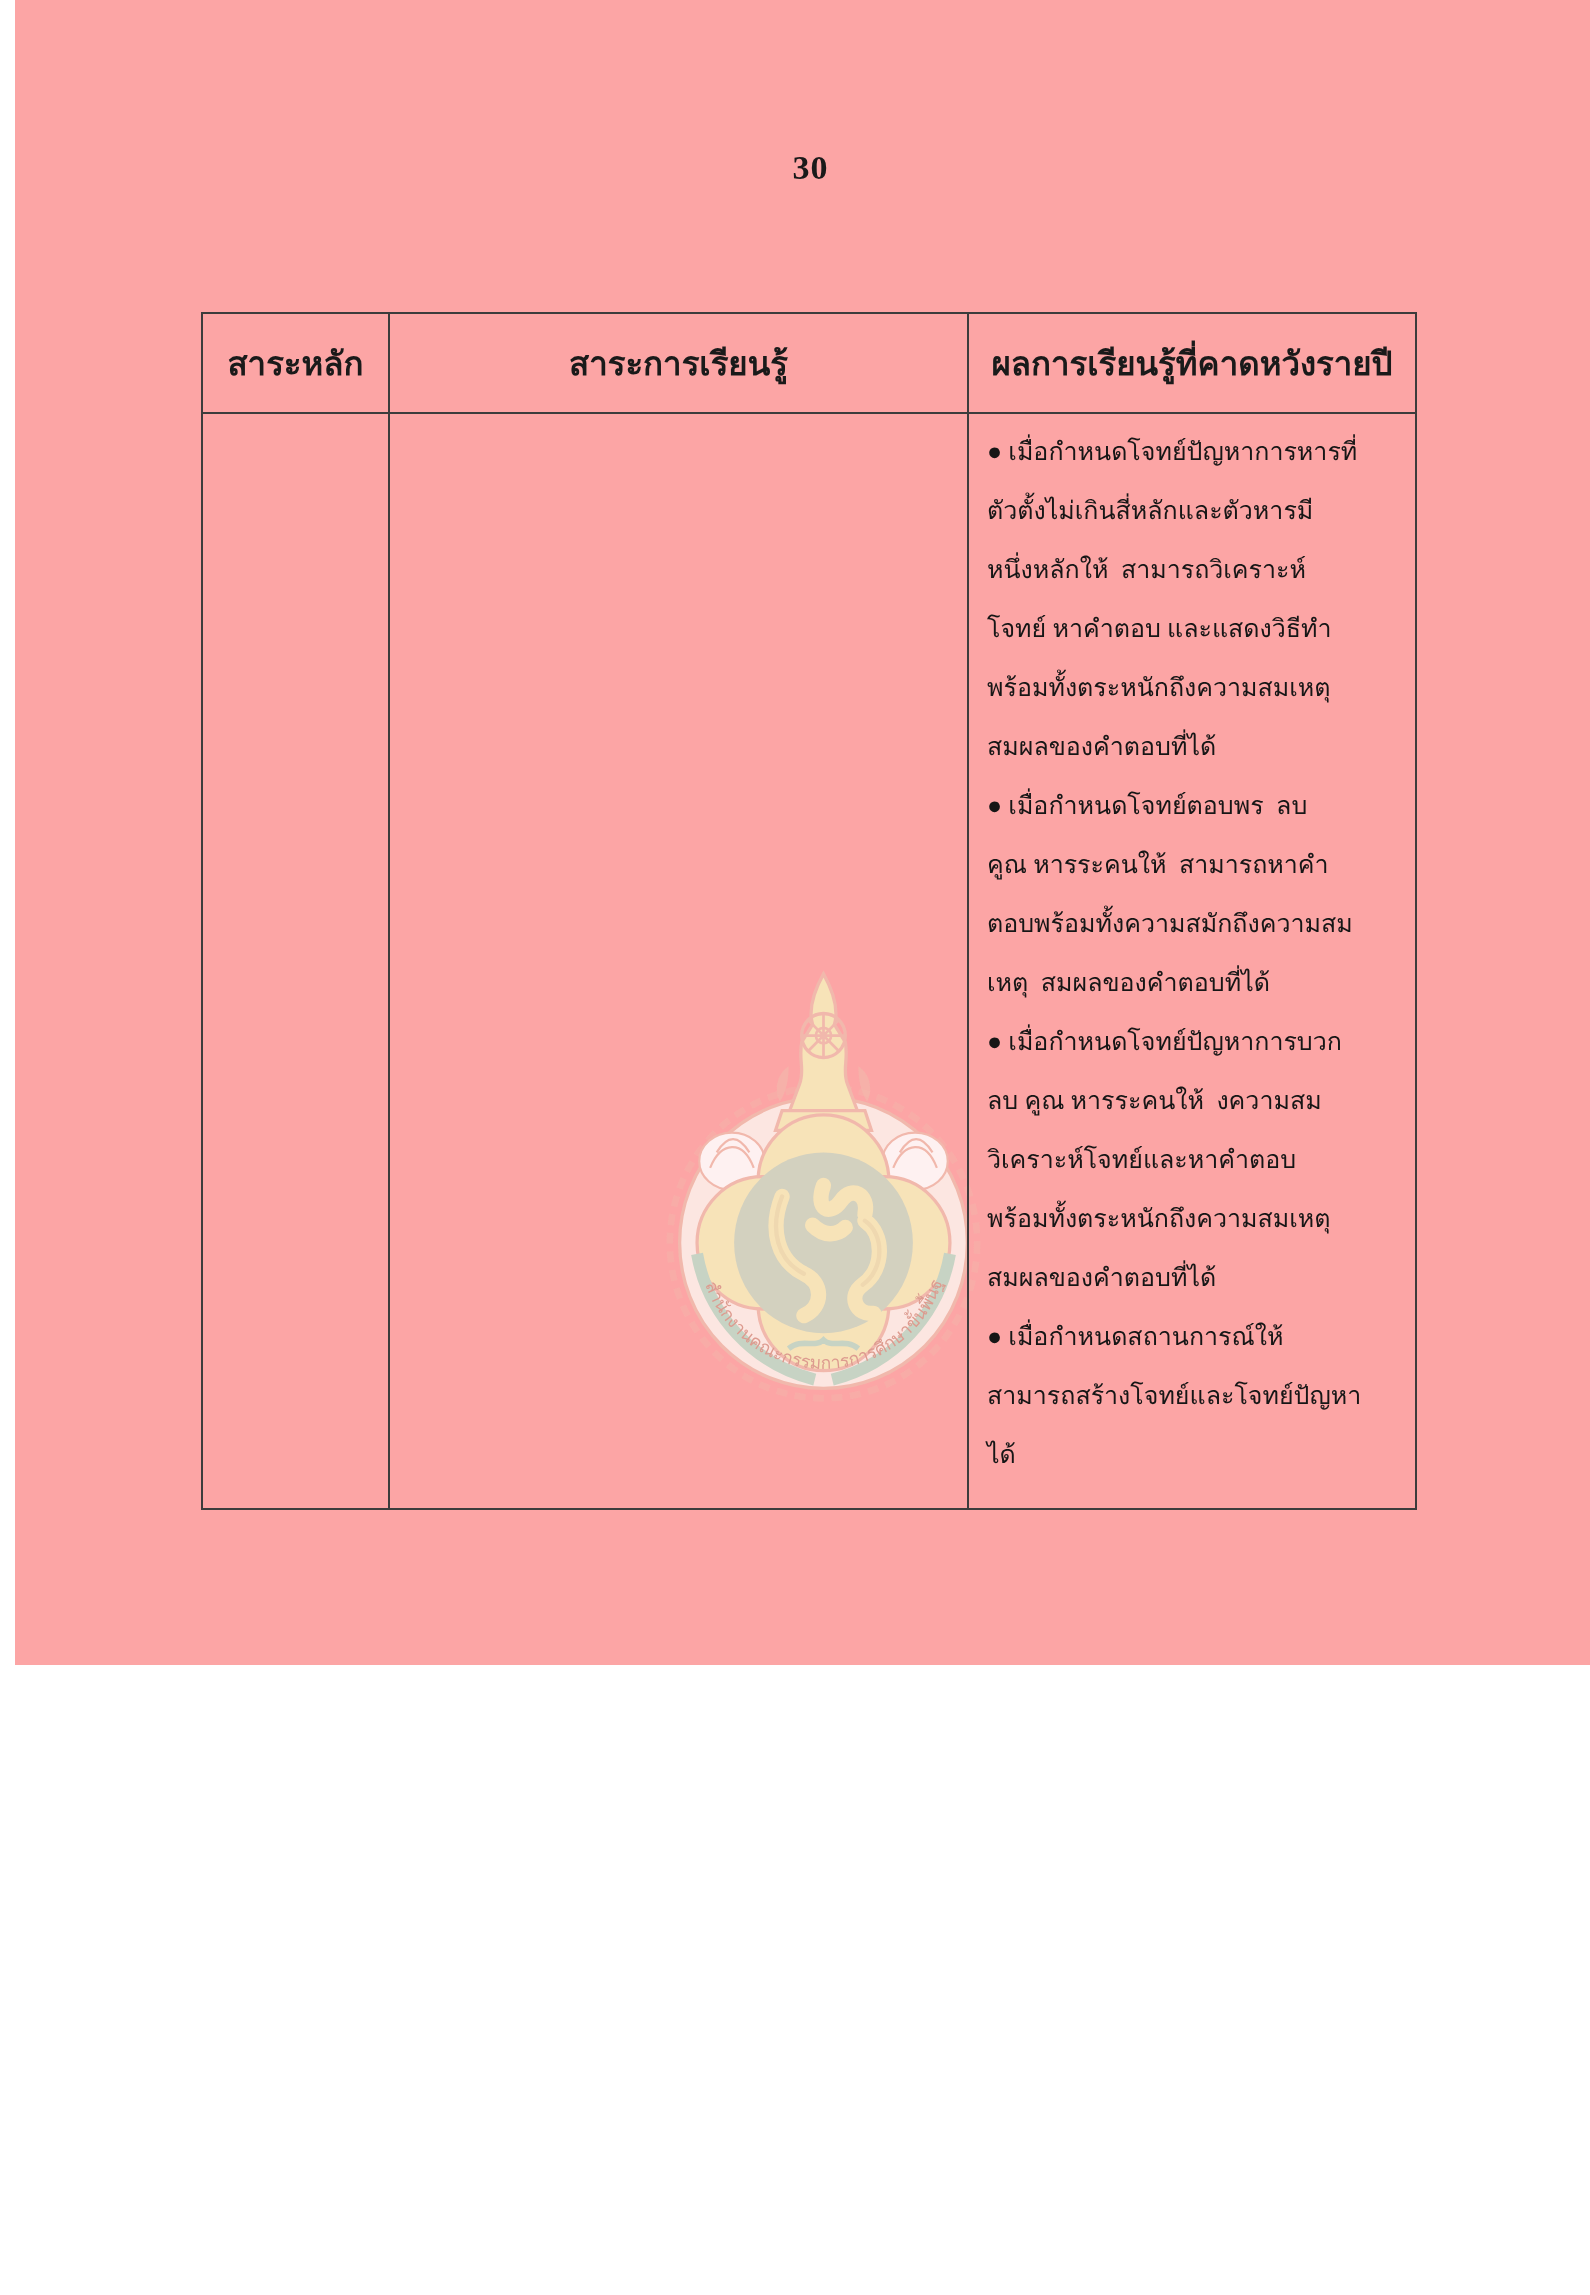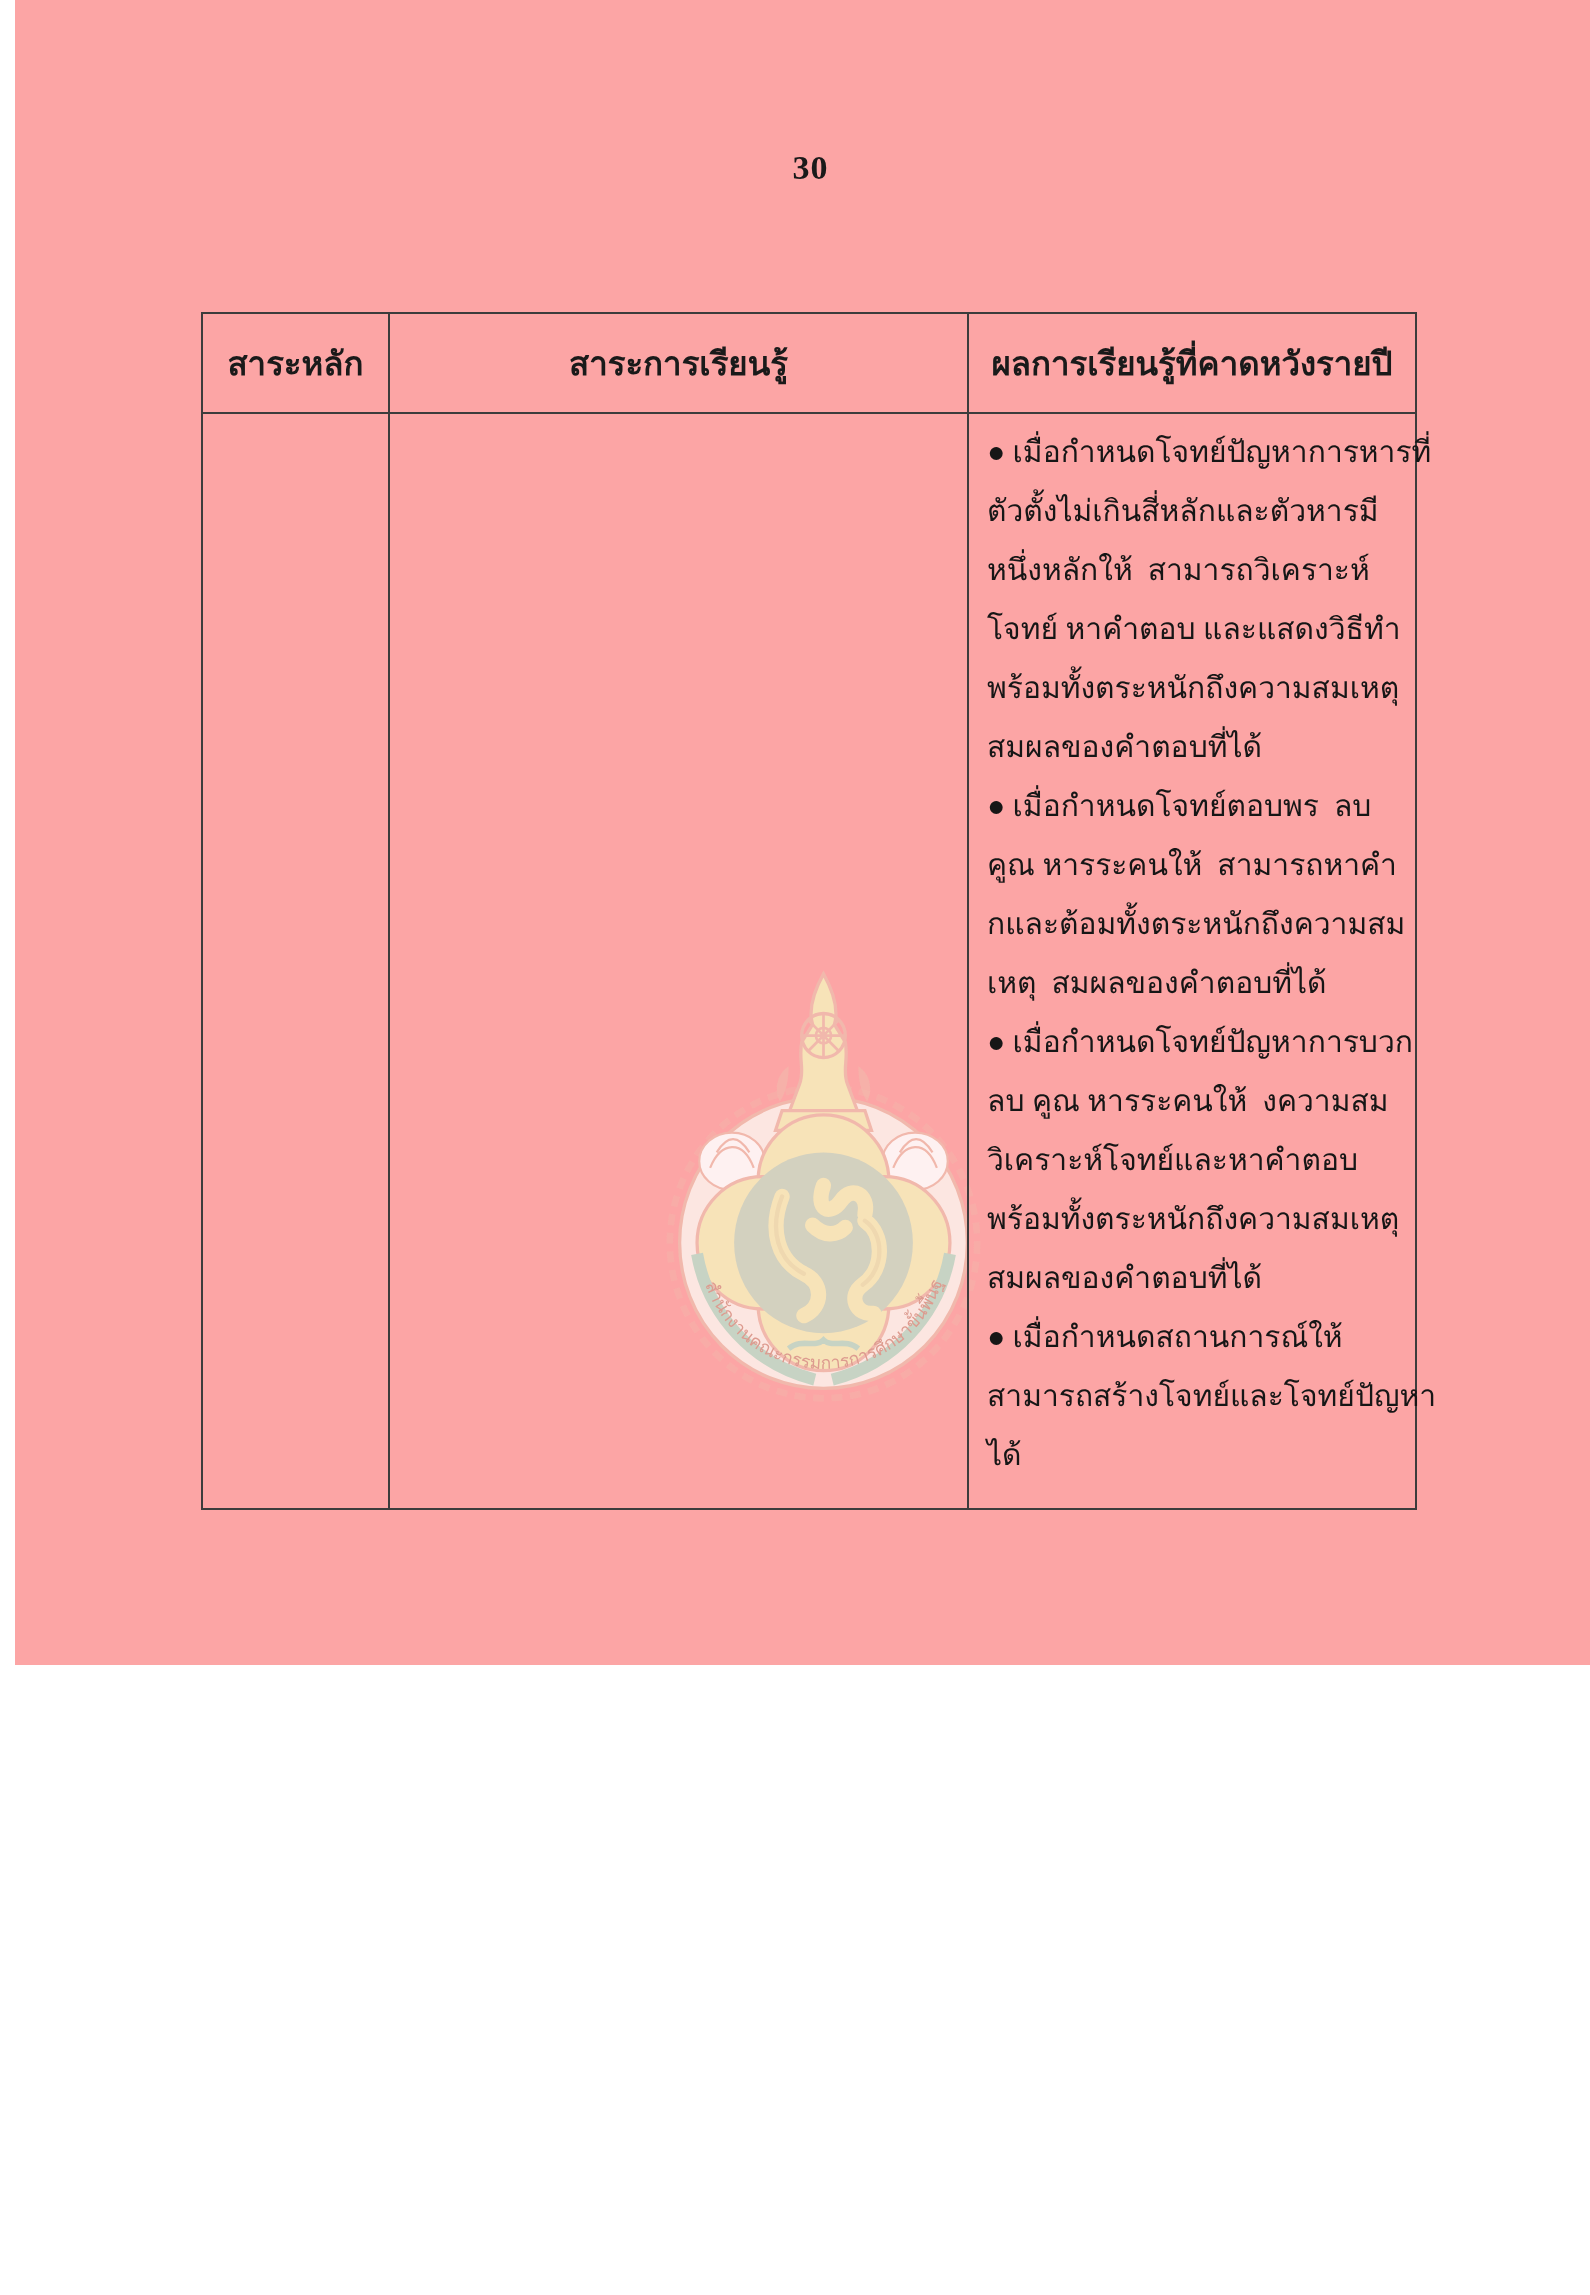--- a/index.html
+++ b/index.html
@@ -37,21 +37,21 @@
     height:98px;
     font-size:33px;font-weight:bold;color:#1a1a1a;
     text-align:center;vertical-align:middle;
   }
   .col-1{width:187px;}
   .col-2{width:579px;}
   .col-3{width:448px;}
   .body-row td{height:1086px;}
   .outcomes-cell{padding:8px 8px 0 18px !important;}
   .outcome-line{
-    font-size:30px;line-height:59px;color:#161616;
+    font-size:25px;line-height:59px;color:#161616;
     white-space:pre;overflow:visible;
   }
 </style>
 </head>
 <body>
 
 <div class="page">
 
   <div class="page-number">30</div>
 
@@ -136,21 +136,21 @@
         <td></td>
         <td class="outcomes-cell">
           <div class="outcome-line">● เมื่อกำหนดโจทย์ปัญหาการหารที่</div>
           <div class="outcome-line">ตัวตั้งไม่เกินสี่หลักและตัวหารมี</div>
           <div class="outcome-line">หนึ่งหลักให้  สามารถวิเคราะห์</div>
           <div class="outcome-line">โจทย์ หาคำตอบ และแสดงวิธีทำ</div>
           <div class="outcome-line">พร้อมทั้งตระหนักถึงความสมเหตุ</div>
           <div class="outcome-line">สมผลของคำตอบที่ได้</div>
           <div class="outcome-line">● เมื่อกำหนดโจทย์ตอบพร  ลบ</div>
           <div class="outcome-line">คูณ หารระคนให้  สามารถหาคำ</div>
-          <div class="outcome-line">กและต้อมทั้งตระหนักถึงความสม</div>
+          <div class="outcome-line">ตอบพร้อมทั้งความสมักถึงความสม</div>
           <div class="outcome-line">เหตุ  สมผลของคำตอบที่ได้</div>
           <div class="outcome-line">● เมื่อกำหนดโจทย์ปัญหาการบวก</div>
           <div class="outcome-line">ลบ คูณ หารระคนให้  งความสม</div>
           <div class="outcome-line">วิเคราะห์โจทย์และหาคำตอบ</div>
           <div class="outcome-line">พร้อมทั้งตระหนักถึงความสมเหตุ</div>
           <div class="outcome-line">สมผลของคำตอบที่ได้</div>
           <div class="outcome-line">● เมื่อกำหนดสถานการณ์ให้</div>
           <div class="outcome-line">สามารถสร้างโจทย์และโจทย์ปัญหา</div>
           <div class="outcome-line">ได้</div>
         </td>

